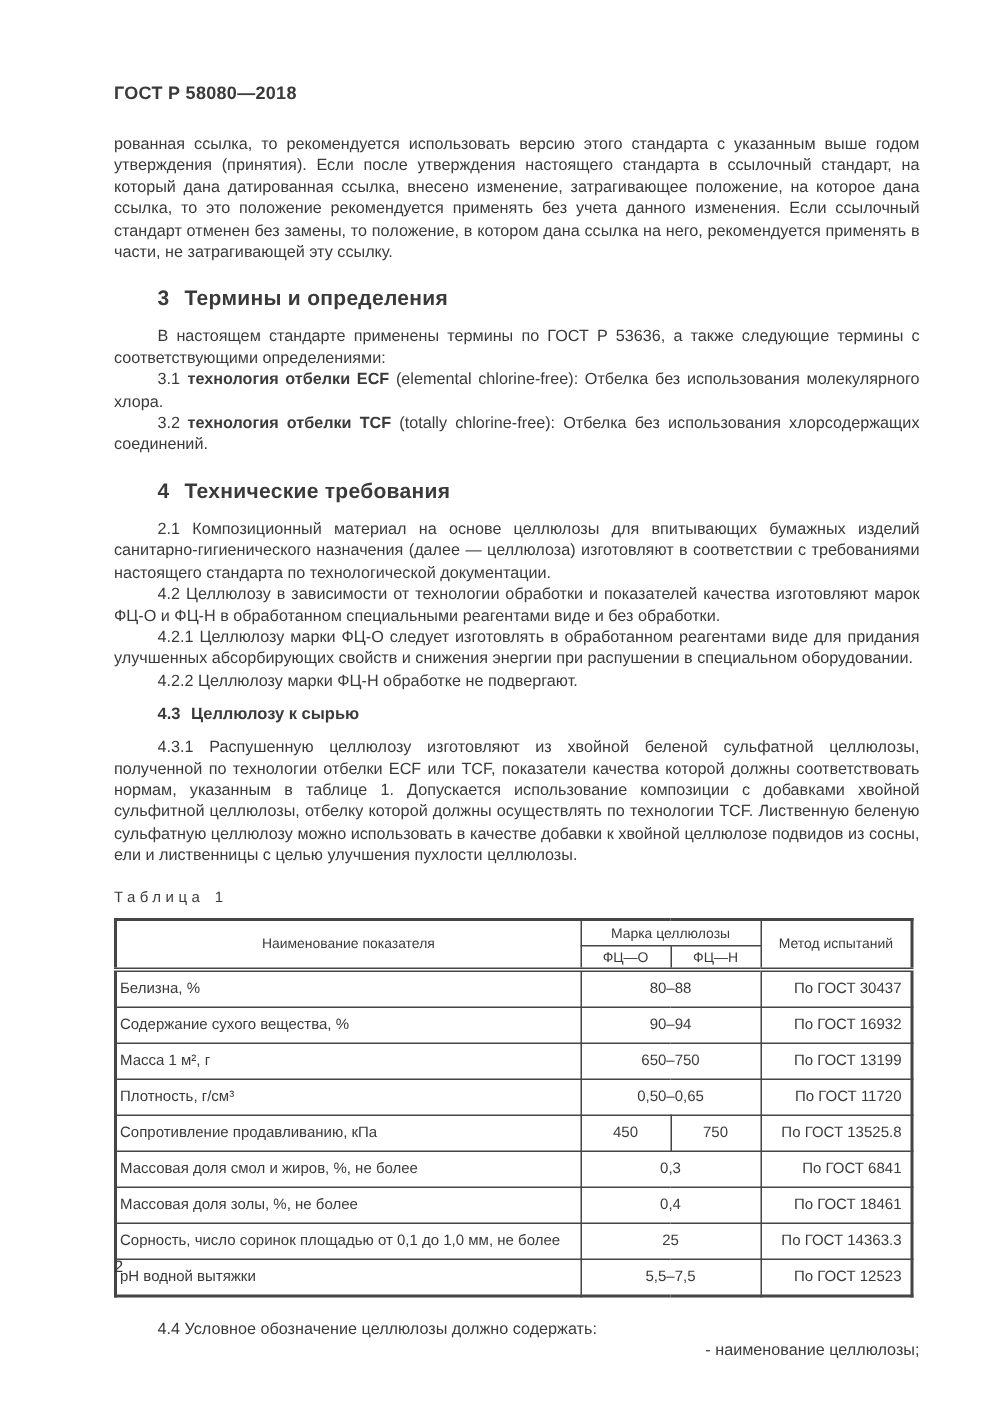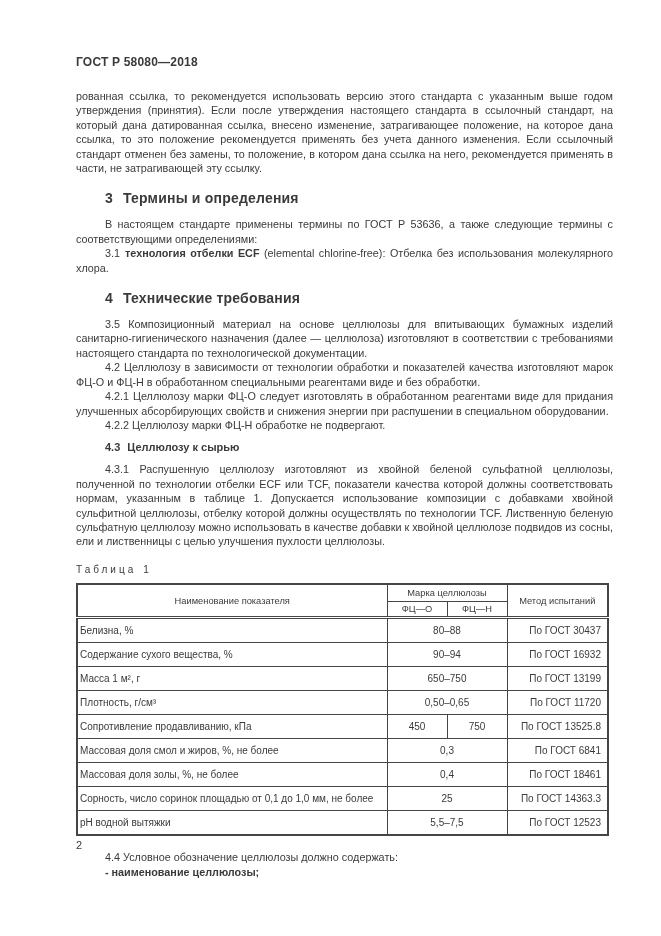--- a/index.html
+++ b/index.html
@@ -28,41 +28,42 @@
   col.c1{width:310px;} col.c2{width:60px;} col.c3{width:60px;} col.c4{width:101px;}
   th{font-weight:normal;font-size:9.3px;text-align:center;vertical-align:middle;
      border:1px solid #454545;padding:3px 4px;}
   th.th-span{border-bottom:3px double #454545;}
   thead tr.sub th{border-bottom:3px double #454545;padding:2px 4px;}
   td{border:1px solid #454545;padding:2px 6px;height:19px;vertical-align:middle;}
   td.c-name{text-align:left;padding-left:2px;}
   td.c-val{text-align:center;}
   td.c-method{text-align:right;padding-left:9px;}
   .after-table{margin-top:14px;}
-  .list-item{text-indent:29px;text-align:left;font-weight:bold;}
+  .list-item{text-indent:29px;text-align:right;}
   .page-number{position:absolute;left:76px;top:839px;font-size:11px;}
 </style>
 </head>
 <body>
 
 <div class="page">
   <div class="content">
 
     <div class="doc-header">ГОСТ Р 58080—2018</div>
 
     <p>рованная ссылка, то рекомендуется использовать версию этого стандарта с указанным выше годом утверждения (принятия). Если после утверждения настоящего стандарта в ссылочный стандарт, на который дана датированная ссылка, внесено изменение, затрагивающее положение, на которое дана ссылка, то это положение рекомендуется применять без учета данного изменения. Если ссылочный стандарт отменен без замены, то положение, в котором дана ссылка на него, рекомендуется применять в части, не затрагивающей эту ссылку.</p>
 
     <h2><span class="h-num">3</span><span>Термины и определения</span></h2>
 
     <p class="indent">В настоящем стандарте применены термины по ГОСТ Р 53636, а также следующие термины с соответствующими определениями:</p>
     <p class="indent"><span class="p-num">3.1</span><b>технология отбелки ECF</b> <span>(elemental chlorine-free): Отбелка без использования молекулярного хлора.</span></p>
+    <p class="indent"><span class="p-num">3.2</span><b>технология отбелки TCF</b> <span>(totally chlorine-free): Отбелка без использования хлорсодержащих соединений.</span></p>
 
     <h2><span class="h-num">4</span><span>Технические требования</span></h2>
 
-    <p class="indent">3.5 Композиционный материал на основе целлюлозы для впитывающих бумажных изделий санитарно-гигиенического назначения (далее — целлюлоза) изготовляют в соответствии с требованиями настоящего стандарта по технологической документации.</p>
+    <p class="indent">2.1 Композиционный материал на основе целлюлозы для впитывающих бумажных изделий санитарно-гигиенического назначения (далее — целлюлоза) изготовляют в соответствии с требованиями настоящего стандарта по технологической документации.</p>
     <p class="indent">4.2 Целлюлозу в зависимости от технологии обработки и показателей качества изготовляют марок ФЦ-О и ФЦ-Н в обработанном специальными реагентами виде и без обработки.</p>
     <p class="indent">4.2.1 Целлюлозу марки ФЦ-О следует изготовлять в обработанном реагентами виде для придания улучшенных абсорбирующих свойств и снижения энергии при распушении в специальном оборудовании.</p>
     <p class="indent">4.2.2 Целлюлозу марки ФЦ-Н обработке не подвергают.</p>
 
     <h3><span class="h-num">4.3</span><span>Целлюлозу к сырью</span></h3>
 
     <p class="indent">4.3.1 Распушенную целлюлозу изготовляют из хвойной беленой сульфатной целлюлозы, полученной по технологии отбелки ECF или TCF, показатели качества которой должны соответствовать нормам, указанным в таблице 1. Допускается использование композиции с добавками хвойной сульфитной целлюлозы, отбелку которой должны осуществлять по технологии TCF. Лиственную беленую сульфатную целлюлозу можно использовать в качестве добавки к хвойной целлюлозе подвидов из сосны, ели и лиственницы с целью улучшения пухлости целлюлозы.</p>
 
     <p class="tbl-caption"><span class="cap-word">Таблица</span><span class="cap-num">1</span></p>
 

